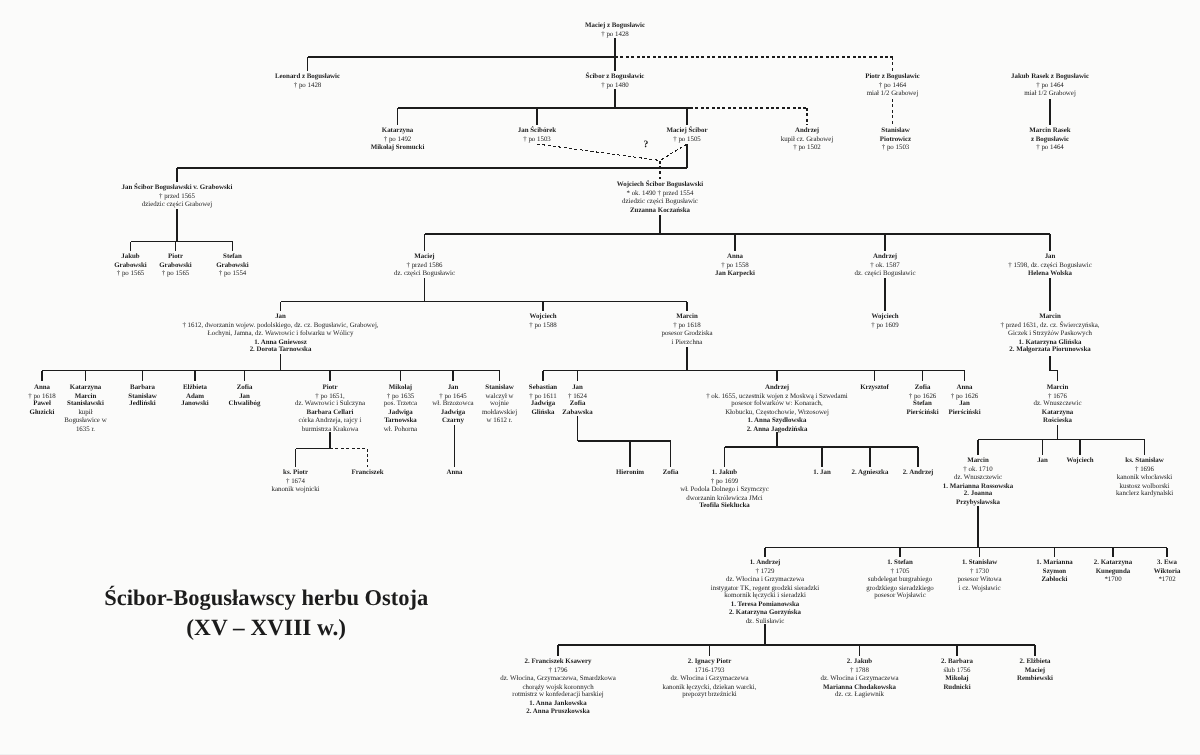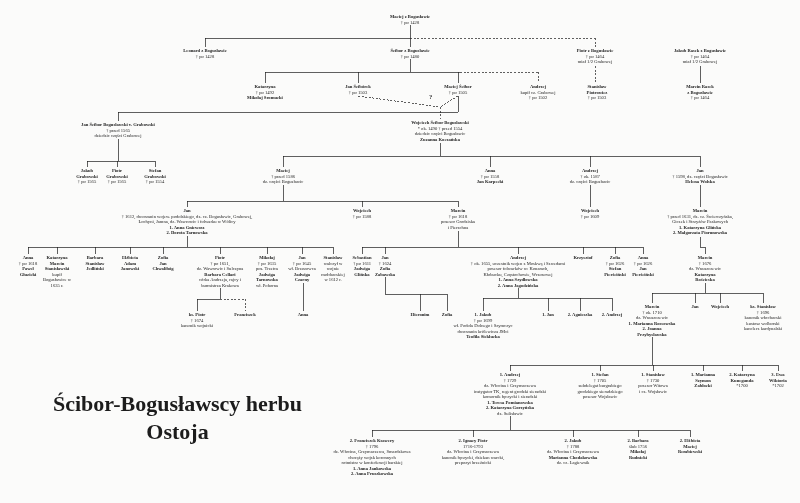--- a/index.html
+++ b/index.html
@@ -4,21 +4,21 @@
 <style>
   html,body{margin:0;padding:0;background:#e8e8e8;}
   .canvas{position:relative;width:800px;height:503px;background:#fbfbfa;overflow:hidden;
           font-family:"Liberation Serif","DejaVu Serif",serif;color:#1c1c1c;}
   .edges{position:absolute;left:0;top:0;width:800px;height:503px;}
   .node{position:absolute;text-align:center;font-size:4.6px;line-height:1.2;}
   .node .nl{white-space:nowrap;}
   .node .b{font-weight:bold;}
   .qmark{position:absolute;font-size:6.5px;font-weight:bold;}
   .title{position:absolute;left:30px;top:390px;width:295px;text-align:center;font-weight:bold;}
-  .title .t1{font-size:22px;line-height:1.25;}
+  .title .t1{font-size:15px;line-height:1.25;}
   .title .t2{font-size:15.5px;line-height:1.25;}
 </style>
 </head>
 <body>
 
 <div class="canvas">
   <svg class="edges" viewBox="0 0 800 503" shape-rendering="crispEdges">
       <line x1="410" y1="25" x2="410" y2="47" stroke="#1c1c1c" stroke-width="0.7"></line>
       <line x1="205" y1="38" x2="410" y2="38" stroke="#1c1c1c" stroke-width="0.7"></line>
       <line x1="410" y1="38" x2="595" y2="38" stroke="#1c1c1c" stroke-width="0.7" stroke-dasharray="2,1.6"></line>
@@ -466,14 +466,15 @@
       </div>
       <div class="node" style="left: 670px; top: 438px; width: 40px;">
         <div class="nl b">2. Elżbieta</div>
         <div class="nl b">Maciej</div>
         <div class="nl b">Rembiewski</div>
       </div>
     </div>
   <div class="qmark" style="left: 429px; top: 93px;">?</div>
   <div class="title">
     <div class="t1">Ścibor-Bogusławscy herbu Ostoja</div>
+    <div class="t2">(XV – XVIII w.)</div>
   </div>
 </div>
 
 </body></html>

